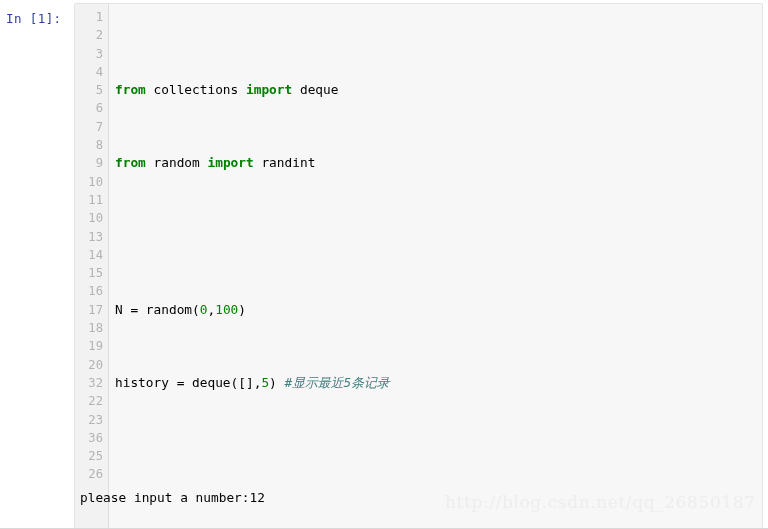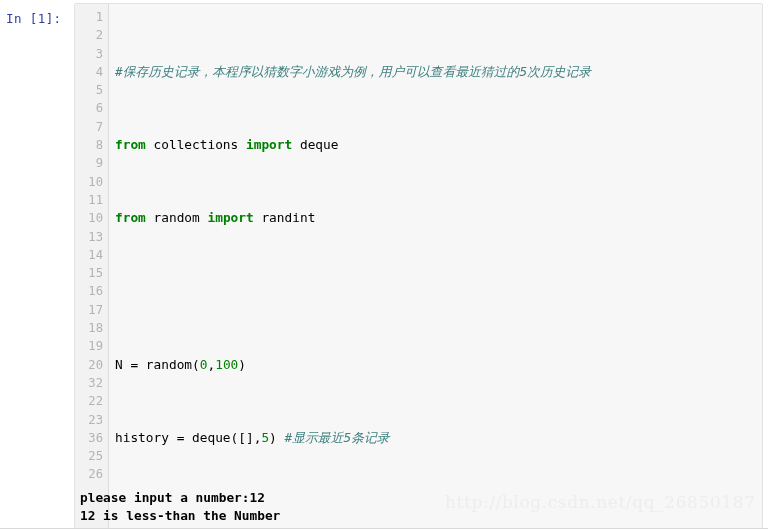--- a/index.html
+++ b/index.html
@@ -173,21 +173,20 @@
           <div>32</div>
           <div>22</div>
           <div>23</div>
           <div>36</div>
           <div>25</div>
           <div>26</div>
         </div>
 
       <div class="code">
 
-        <span class="ln"><span class="t-cmt">#保存历史记录，本程序以猜数字小游戏为例，用户可以查看最近猜过的5次历史记录</span></span>
 
         <span class="ln"><span class="t-kw">from</span><span class="t-pl"> collections </span><span class="t-kw">import</span><span class="t-pl"> deque</span></span>
 
         <span class="ln"><span class="t-kw">from</span><span class="t-pl"> random </span><span class="t-kw">import</span><span class="t-pl"> randint</span></span>
 
         <span class="ln"> </span>
 
         <span class="ln"><span class="t-pl">N = random(</span><span class="t-num">0</span><span class="t-pl">,</span><span class="t-num">100</span><span class="t-pl">)</span></span>
 
         <span class="ln"><span class="t-pl">history = deque([],</span><span class="t-num">5</span><span class="t-pl">) </span><span class="t-cmt">#显示最近5条记录</span></span>
@@ -229,22 +228,22 @@
         
 
         
 
         
 
       </div>
     </div>
   </div>
 
-  <div class="out-row" style="top:489px;font-weight:bold;">
+  <div class="out-row" style="top:489px;">
     <div class="out-prompt"></div>
-    <div class="output" id="output"><div>please input a number:12</div><div>12 is less-than the Number</div></div>
+    <div class="output" id="output"><div>please input a number:12</div></div>
   </div>
 
   <div class="watermark" style="left:445px; top:492px;">http://blog.csdn.net/qq_26850187</div>
 
   <div class="bottom-rule"></div>
 
 </div>
 
 </body></html>

